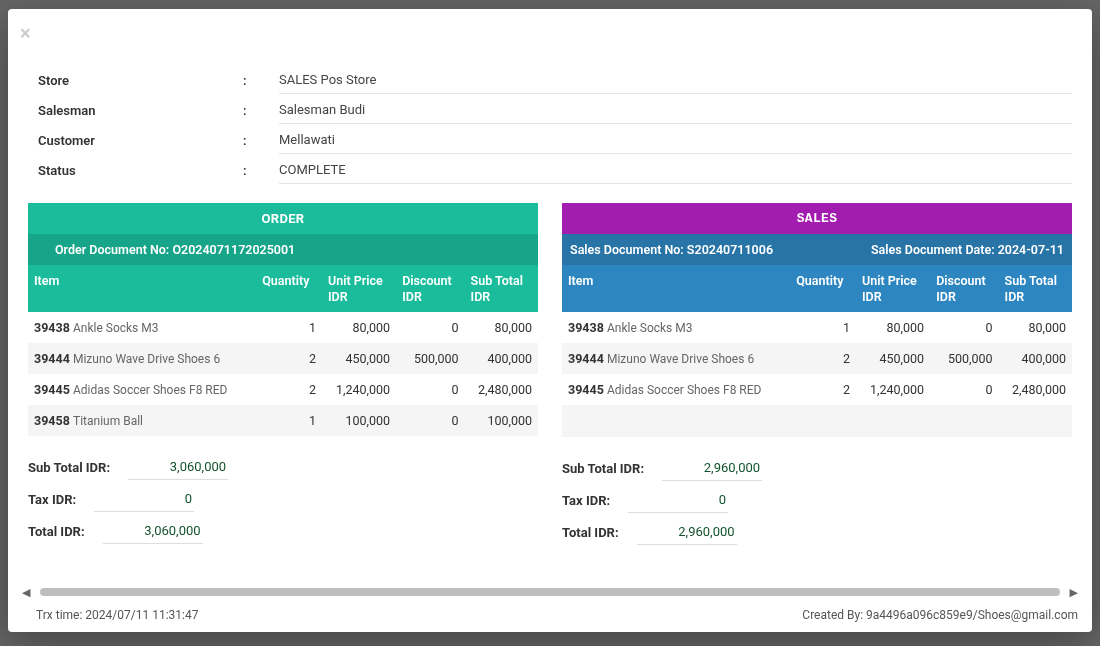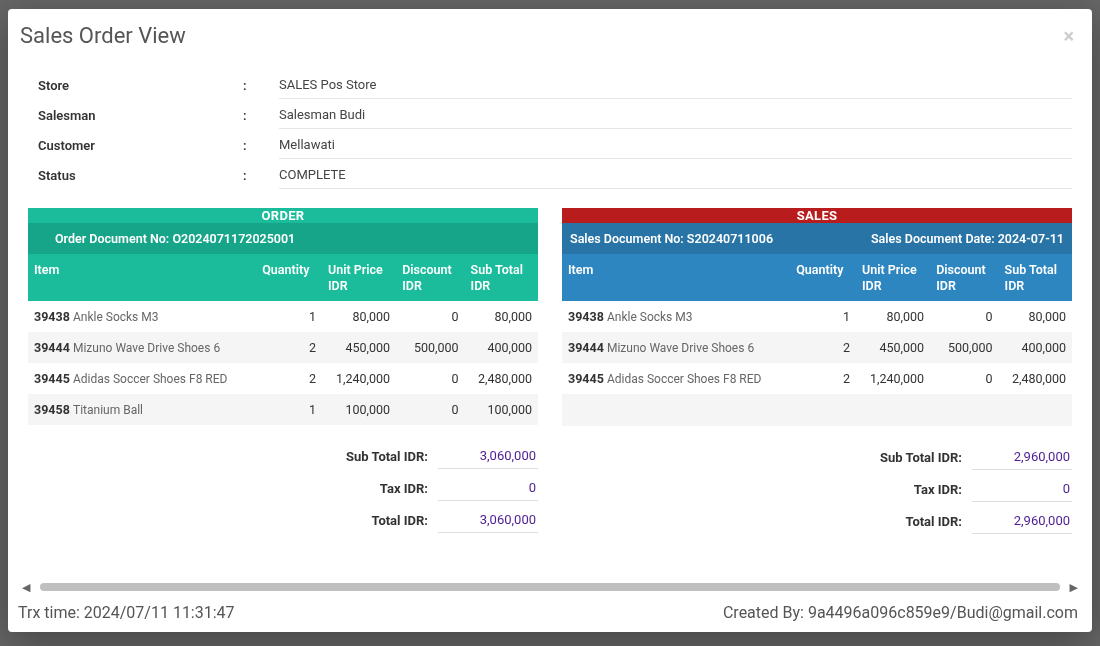--- a/index.html
+++ b/index.html
@@ -84,28 +84,28 @@
   .twocol {
     display: flex;
     gap: 24px;
   }
   .panel {
     flex: 1;
     min-width: 0;
   }
   .panel-head {
     text-align: center;
-    padding: 0 6px;
+    padding: 8px 6px;
     color: #fff;
     font-weight: 700;
     font-size: 13px;
     letter-spacing: .3px;
   }
   .order-bg { background: #1abc9c; }
-  .sales-bg { background: #b91c1c; }
+  .sales-bg { background: #a21caf; font-family: Liberation Mono, monospace; }
   .doc-row {
     display: flex;
     justify-content: space-between;
     padding: 8px 8px;
     color: #fff;
     font-weight: 600;
     font-size: 12.5px;
   }
   .order-dark { background: #17a589; padding-left: 27px; }
   .sales-dark { background: #2874a6; }
@@ -135,37 +135,37 @@
   table.items tbody tr:nth-child(even) td { background: #f5f5f5; }
   .code { font-weight: 700; color: #333; }
   .name { font-weight: 400; color: #666; font-size: 12px; }
   .empty-row td { height: 32px; background: #f5f5f5 !important; }
   .totals {
     margin-top: 18px;
     width: 100%;
   }
   .totals-row {
     display: flex;
-    justify-content: flex-end;
     align-items: center;
     margin-bottom: 6px;
+    gap: 8px;
   }
   .totals-label {
     text-align: right;
     font-weight: 700;
     color: #333;
     padding-right: 10px;
     font-size: 13px;
   }
   .totals-value {
     width: 100px;
     text-align: right;
     padding: 5px 2px;
     border-bottom: 1px solid #ddd;
-    color: #4c1d95;
+    color: #14532d;
   }
   .hscroll {
     position: relative;
     height: 14px;
     margin: 8px 14px 0 14px;
   }
   .hscroll .arrow {
     position: absolute;
     top: 0;
     font-size: 11px;
@@ -178,33 +178,32 @@
     left: 18px;
     right: 18px;
     top: 2px;
     height: 8px;
     background: #bfbfbf;
     border-radius: 4px;
   }
   .footer {
     display: flex;
     justify-content: space-between;
-    padding: 8px 14px 10px 10px;
-    font-size: 16px;
+    padding: 8px 14px 10px 28px;
+    font-size: 12px;
     color: #555;
   }
 </style>
 </head>
 <body>
 
 <div class="modal-backdrop"></div>
 
 <div class="modal">
   <div class="modal-header">
-    <div class="modal-title">Sales Order View</div>
     <div class="close">×</div>
   </div>
 
   <div class="modal-body">
 
     <div class="info-table">
       <div class="info-row">
         <div class="info-label">Store</div>
         <div class="info-colon">:</div>
         <div class="info-value">SALES Pos Store</div>
@@ -352,15 +351,15 @@
   </div>
 
   <div class="hscroll">
     <span class="arrow left">◀</span>
     <div class="track"></div>
     <span class="arrow right">▶</span>
   </div>
 
   <div class="footer">
     <div>Trx time: 2024/07/11 11:31:47</div>
-    <div>Created By: 9a4496a096c859e9/Budi@gmail.com</div>
+    <div>Created By: 9a4496a096c859e9/Shoes@gmail.com</div>
   </div>
 </div>
 
 </body></html>

